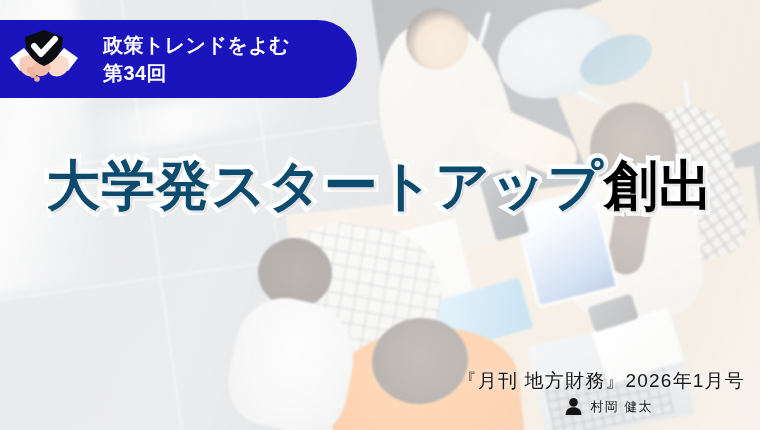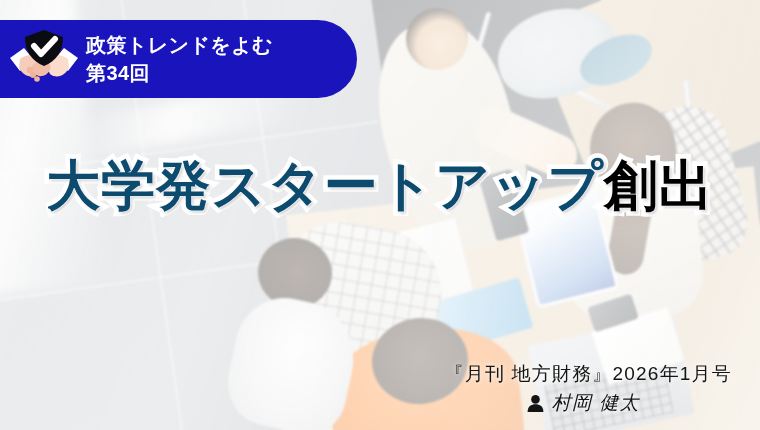--- a/index.html
+++ b/index.html
@@ -290,21 +290,21 @@
     width: 72px;
     height: 62px;
     margin-left: 8px;
     flex: 0 0 auto;
     display: block;
   }
   .badge-text {
     display: flex;
     flex-direction: column;
     justify-content: center;
-    margin-left: 6px;
+    margin-left: 23px;
   }
   .badge-line {
     color: #ffffff;
     font-size: 20px;
     font-weight: bold;
     line-height: 1.42;
     letter-spacing: 0.4px;
     white-space: nowrap;
   }
 
@@ -327,46 +327,45 @@
     text-shadow:
       0 0 2px #ffffff, 0 0 2px #ffffff,
       2px 2px 3px rgba(120,120,130,0.35);
   }
   .t-black { color: #000000; }
   .t-blue  { color: #0c4a6e; }
 
   
   .footer {
     position: absolute;
-    right: 28px;
+    right: 15px;
     bottom: 14px;
     text-align: right;
     color: #141414;
   }
   .footer-issue {
     font-size: 19px;
     letter-spacing: 1.2px;
     line-height: 1.5;
     white-space: nowrap;
     text-shadow: 0 0 4px rgba(255,255,255,0.75), 0 0 8px rgba(255,255,255,0.6);
   }
   .footer-author {
     display: flex;
     align-items: center;
     justify-content: flex-end;
     gap: 7px;
     margin-top: 2px;
     padding-right: 92px;
   }
   .author-name {
-    font-size: 19px;
+    font-size: 13px;
     letter-spacing: 1.4px;
     white-space: nowrap;
     text-shadow: 0 0 4px rgba(255,255,255,0.75), 0 0 8px rgba(255,255,255,0.6);
-    font-style: italic;
   }
   .person-icon { display: block; }
 </style>
 </head>
 <body>
 
 <div id="thumbnail">
 
   <div class="photo">
     <div class="floor-dark"></div>

